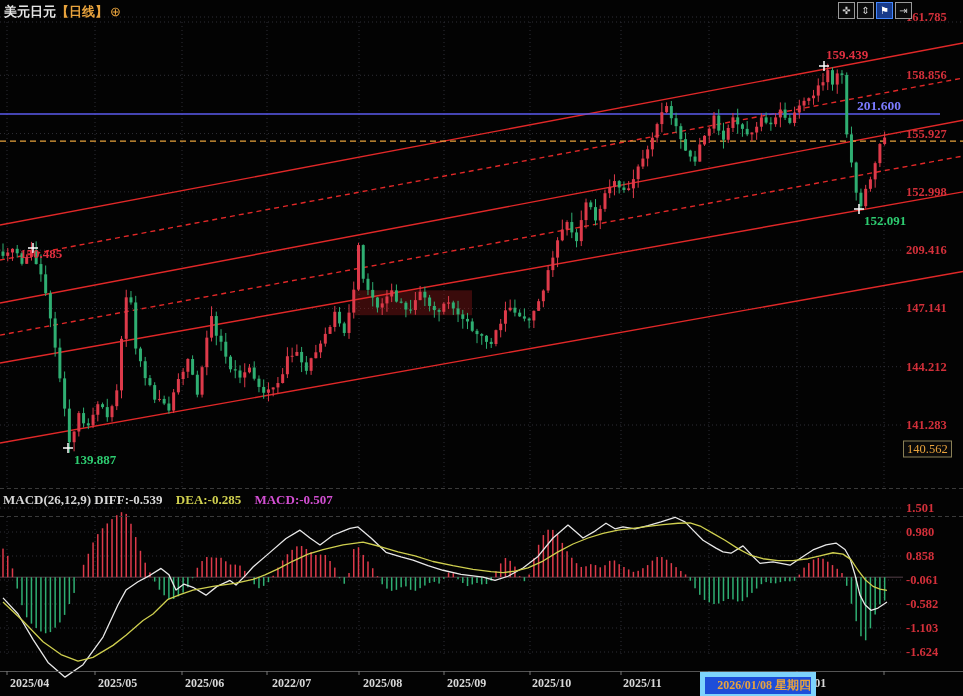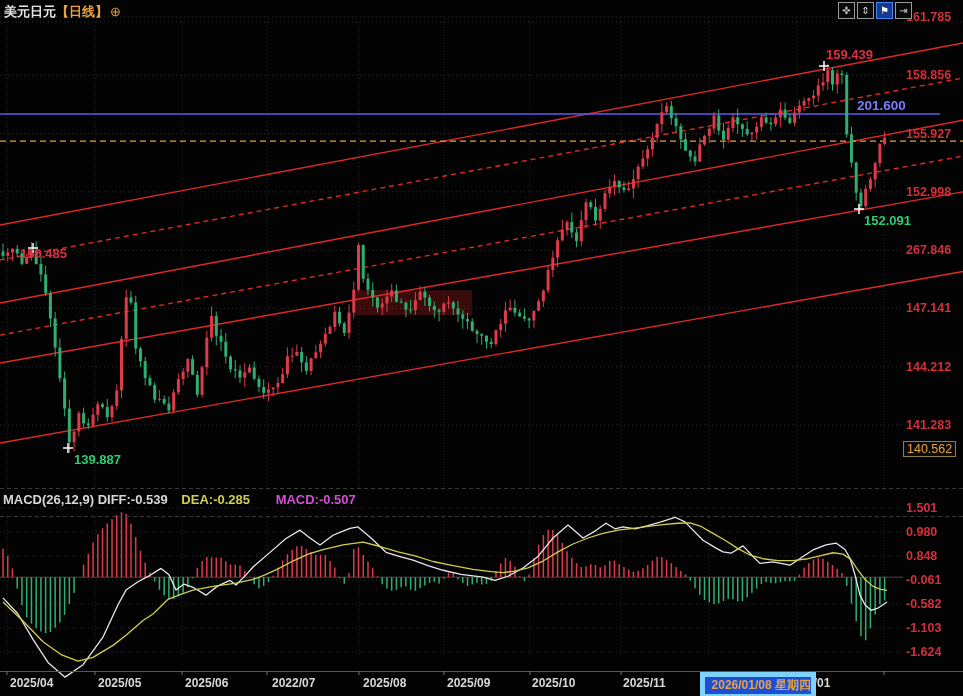--- a/index.html
+++ b/index.html
@@ -1,33 +1,33 @@
 <!DOCTYPE html>
 <html><head>
 <meta charset="utf-8">
 <style>
   html,body{margin:0;padding:0;background:#000;}
   #app{position:relative;width:963px;height:696px;background:#030303;overflow:hidden;
-       font-family:Liberation Sans, sans-serif;}
+       font-family:Liberation Serif, serif;}
   #chart-svg{position:absolute;left:0;top:0;}
   .ovl{position:absolute;white-space:nowrap;}
   #title-bar{left:4px;top:3px;font-size:13px;font-weight:bold;z-index:30;}
   #pair-title{color:#e6e6e6;}
   #tf-label{color:#e8a33d;}
   #add-icon{color:#e8a33d;font-weight:normal;font-size:13px;margin-left:2px;}
   #toolbar{left:838px;top:2px;z-index:30;display:flex;gap:2px;}
   .tool-btn{width:15px;height:15px;border:1px solid #999;color:#cfcfcf;font-size:10px;
             line-height:15px;text-align:center;background:#0a0a0a;cursor:pointer;}
   .tool-btn.active{border-color:#4488ff;background:#173a8a;color:#fff;}
   .ax-label{color:#d2303a;font-size:12.5px;font-weight:bold;transform:translateY(-50%);z-index:20;}
   .x-label{color:#d8d8d8;font-size:12px;font-weight:bold;top:676px;z-index:20;}
   #macd-header{left:3px;top:492px;font-size:13px;font-weight:bold;z-index:25;}
   #macd-params,#macd-diff{color:#d8d8d8;}
   #macd-dea{color:#cfcf4f;margin-left:10px;}
-  #macd-macd{color:#d24fd2;margin-left:22px;}
+  #macd-macd{color:#d24fd2;margin-left:10px;}
   #blue-price-label{color:#7b7bff;font-size:13.5px;font-weight:bold;z-index:22;}
   #axis-box-label{color:#e8a33d;font-size:12.5px;background:#0a0a0a;border:1px solid #8a8056;
                   padding:0 3px;transform:translateY(-50%);z-index:22;}
   #date-box{left:700px;top:672px;width:106px;height:17px;background:#1d4ed8;border:5px solid #7dd3fc;
             color:#e8a33d;font-size:12px;font-weight:bold;text-align:right;line-height:17px;z-index:26;}
   #jan-label{left:787px;z-index:24;}
   .annot{font-size:13px;font-weight:bold;z-index:21;}
   #watermark{right:4px;bottom:4px;font-size:44px;color:rgba(228,228,228,0.92);
              letter-spacing:2px;z-index:40;}
 </style>
@@ -688,27 +688,27 @@
       <div class="tool-btn">⇕</div>
       <div class="tool-btn active">⚑</div>
       <div class="tool-btn">⇥</div>
     </div>
 
   <div id="overlay-labels">
       <div class="ovl ax-label" style="left: 906px; top: 17px;">161.785</div>
       <div class="ovl ax-label" style="left: 906px; top: 75.2886px;">158.856</div>
       <div class="ovl ax-label" style="left: 906px; top: 133.577px;">155.927</div>
       <div class="ovl ax-label" style="left: 906px; top: 191.866px;">152.998</div>
-      <div class="ovl ax-label" style="left: 906px; top: 250.134px;">267.846</div>
+      <div class="ovl ax-label" style="left: 906px; top: 250.134px;">209.416</div>
       <div class="ovl ax-label" style="left: 906px; top: 308.423px;">147.141</div>
       <div class="ovl ax-label" style="left: 906px; top: 366.711px;">144.212</div>
       <div class="ovl ax-label" style="left: 906px; top: 425px;">141.283</div>
       <div class="ovl ax-label" style="left: 906px; top: 508px;">1.501</div>
       <div class="ovl ax-label" style="left: 906px; top: 532.008px;">0.980</div>
-      <div class="ovl ax-label" style="left: 906px; top: 556.015px;">0.848</div>
+      <div class="ovl ax-label" style="left: 906px; top: 556.015px;">0.858</div>
       <div class="ovl ax-label" style="left: 906px; top: 579.977px;">-0.061</div>
       <div class="ovl ax-label" style="left: 906px; top: 603.985px;">-0.582</div>
       <div class="ovl ax-label" style="left: 906px; top: 627.992px;">-1.103</div>
       <div class="ovl ax-label" style="left: 906px; top: 652px;">-1.624</div>
       <div class="ovl " id="axis-box-label" style="left: 903px; top: 449px;">140.562</div>
       <div class="ovl x-label" style="left: 10px;">2025/04</div>
       <div class="ovl x-label" style="left: 98px;">2025/05</div>
       <div class="ovl x-label" style="left: 185px;">2025/06</div>
       <div class="ovl x-label" style="left: 272px;">2022/07</div>
       <div class="ovl x-label" style="left: 363px;">2025/08</div>

